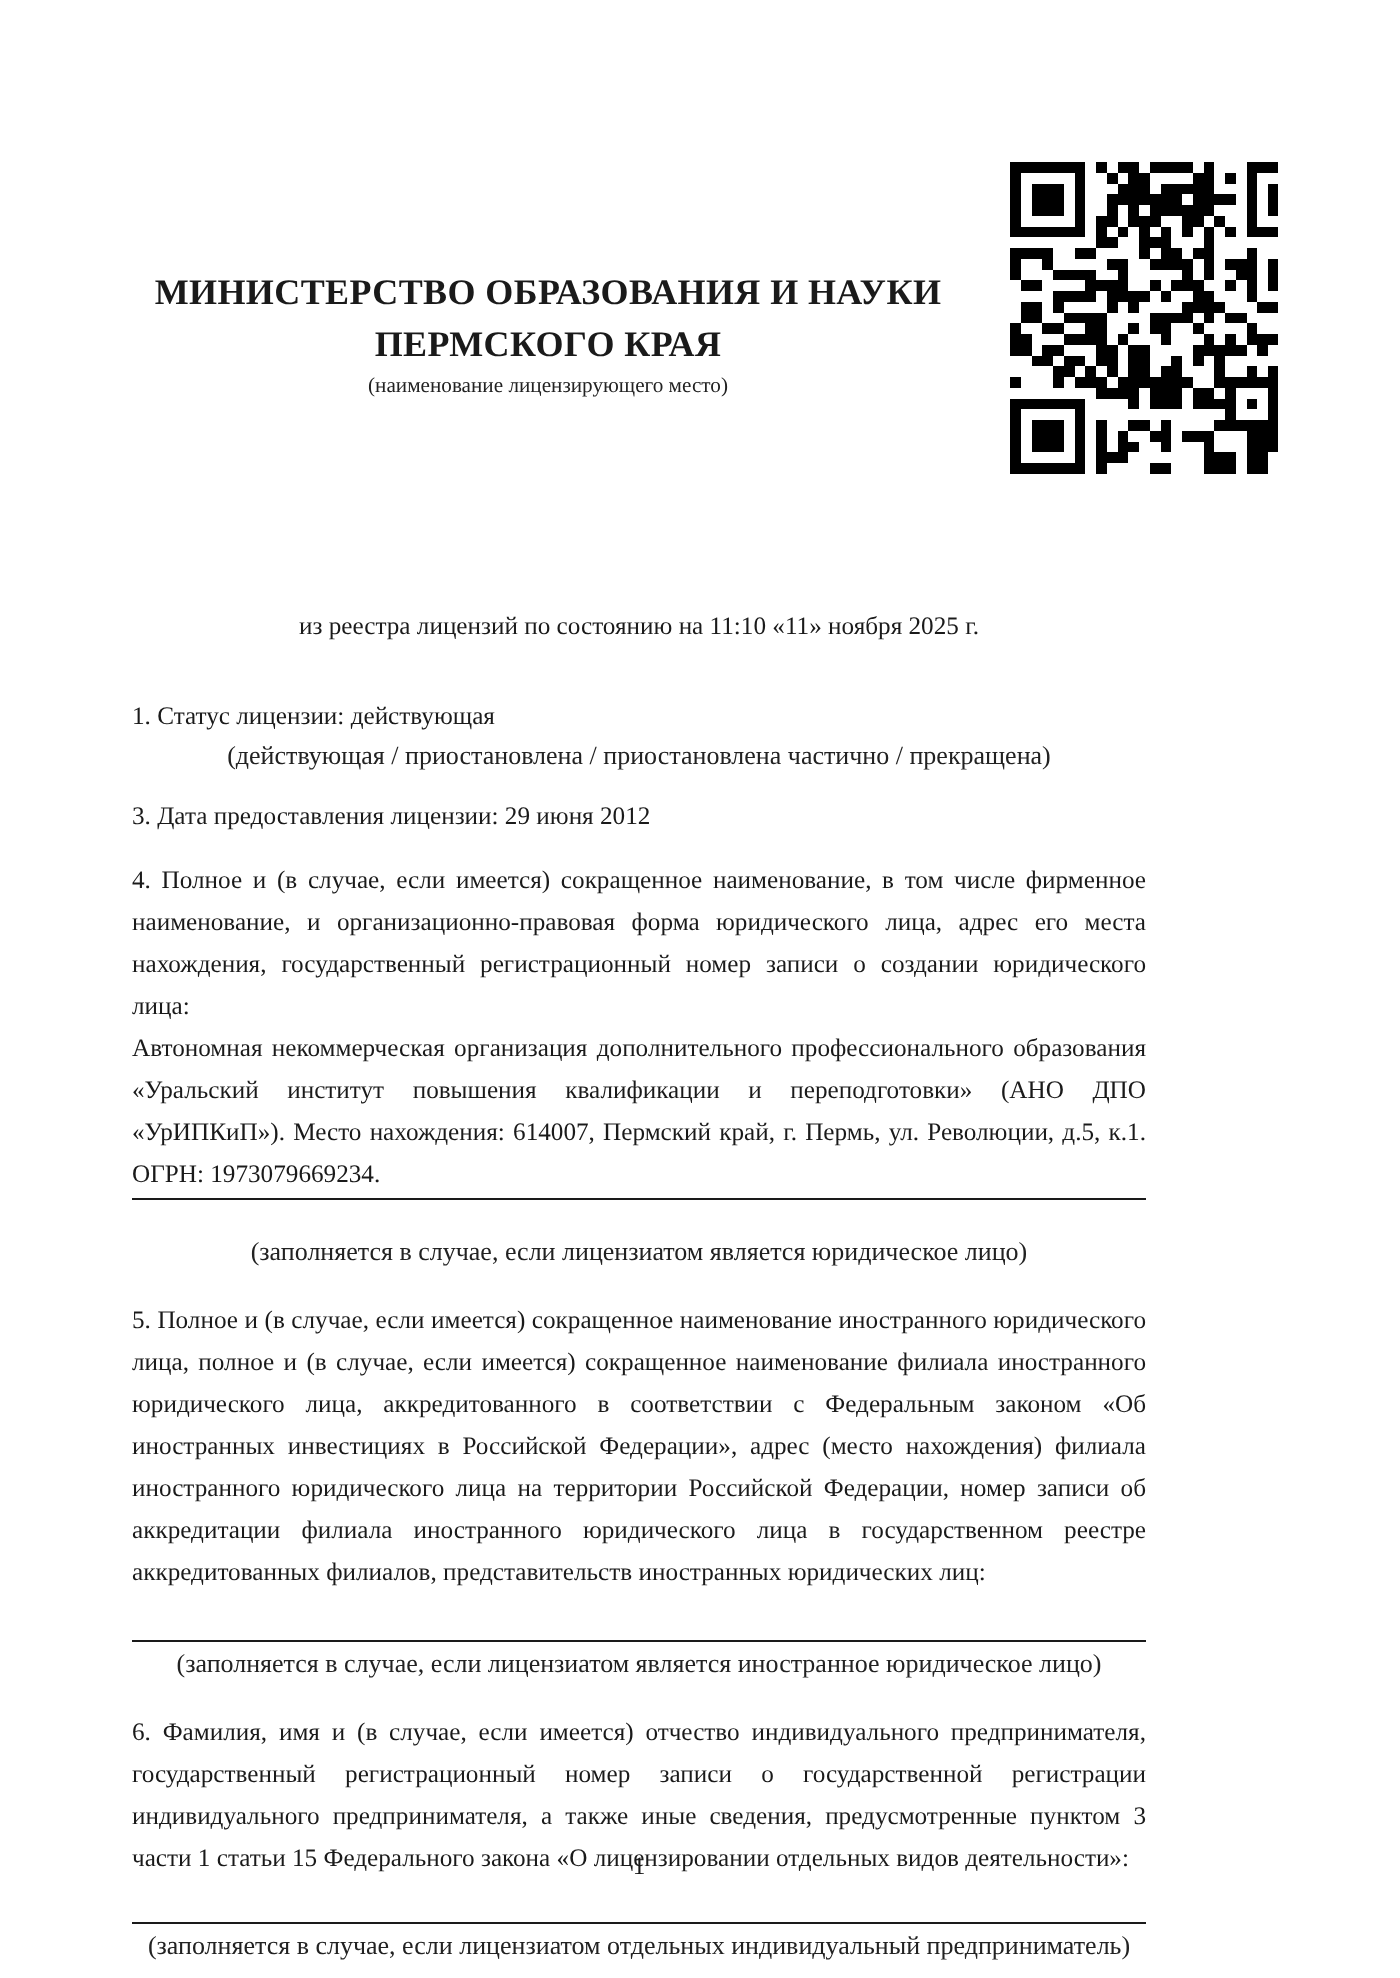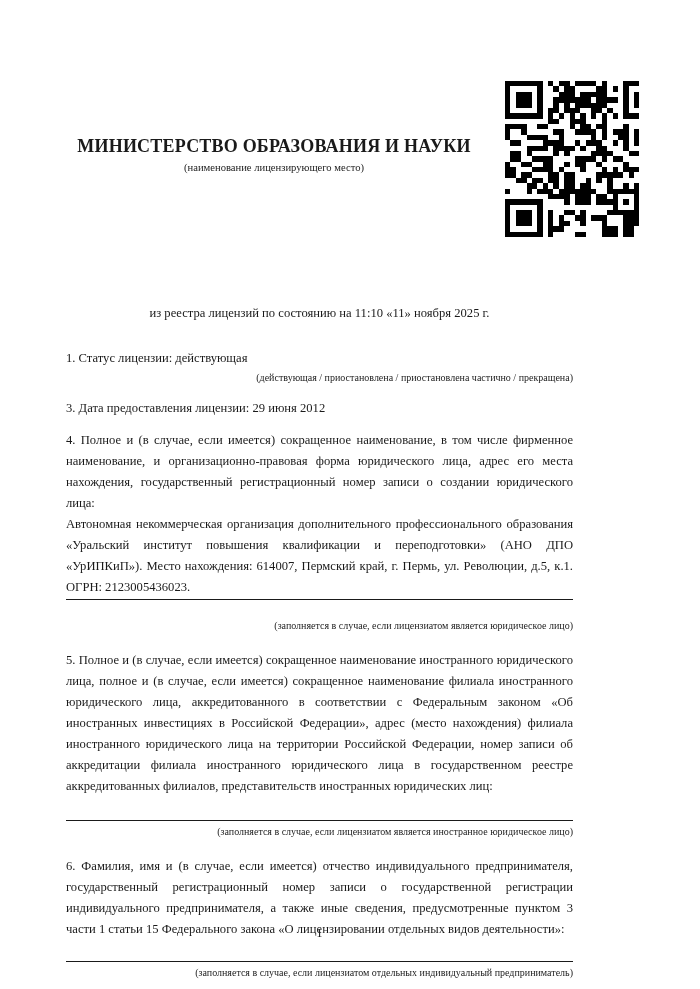--- a/index.html
+++ b/index.html
@@ -43,22 +43,22 @@
     text-align: center;
     line-height: 20px;
   }
   .content { margin: 0 66px; }
   .line-20 { line-height: 20px; }
   .para {
     text-align: justify;
     line-height: 21px;
   }
   .hint {
-    font-size: 10px;
-    text-align: right;
+    font-size: 13px;
+    text-align: center;
     line-height: 15px;
     color: #222;
   }
   .fill-line {
     border-top: 1.8px solid #1a1a1a;
     height: 0;
   }
   .item1 { margin-top: 25px; }
   .item1 .hint { margin-top: 2px; }
   .item2 { margin-top: 19px; }
@@ -81,20 +81,21 @@
   }
 </style>
 </head>
 <body>
 
 <div class="page">
 
   <div class="header-zone">
     <div class="ministry">
       <div class="org-name">МИНИСТЕРСТВО ОБРАЗОВАНИЯ И НАУКИ</div>
+      <div class="org-name">ПЕРМСКОГО КРАЯ</div>
       <div class="org-subtitle">(наименование лицензирующего место)</div>
     </div>
     <div class="qr-box" id="qr">
         <svg viewBox="0 0 29 29" shape-rendering="crispEdges" fill="#000" xmlns="http://www.w3.org/2000/svg">
           <rect width="29" height="29" fill="#fff"></rect>
           <rect x="0" y="0" width="1" height="1"></rect>
           <rect x="1" y="0" width="1" height="1"></rect>
           <rect x="2" y="0" width="1" height="1"></rect>
           <rect x="3" y="0" width="1" height="1"></rect>
           <rect x="4" y="0" width="1" height="1"></rect>
@@ -538,21 +539,21 @@
       <div class="hint">(действующая / приостановлена / приостановлена частично / прекращена)</div>
     </div>
 
 
     <div class="item3">
       <div class="line-20">3. Дата предоставления лицензии: 29 июня 2012</div>
     </div>
 
     <div class="item4">
       <div class="para">4. Полное и (в случае, если имеется) сокращенное наименование, в том числе фирменное наименование, и организационно-правовая форма юридического лица, адрес его места нахождения, государственный регистрационный номер записи о создании юридического лица:</div>
-      <div class="para">Автономная некоммерческая организация дополнительного профессионального образования «Уральский институт повышения квалификации и переподготовки» (АНО ДПО «УрИПКиП»). Место нахождения: 614007, Пермский край, г. Пермь, ул. Революции, д.5, к.1. ОГРН: 2123005436023.</div>
+      <div class="para">Автономная некоммерческая организация дополнительного профессионального образования «Уральский институт повышения квалификации и переподготовки» (АНО ДПО «УрИПКиП»). Место нахождения: 614007, Пермский край, г. Пермь, ул. Революции, д.5, к.1. ОГРН: 1973079669234.</div>
       <div class="fill-line"></div>
       <div class="hint">(заполняется в случае, если лицензиатом является юридическое лицо)</div>
     </div>
 
     <div class="item5">
       <div class="para">5. Полное и (в случае, если имеется) сокращенное наименование иностранного юридического лица, полное и (в случае, если имеется) сокращенное наименование филиала иностранного юридического лица, аккредитованного в соответствии с Федеральным законом «Об иностранных инвестициях в Российской Федерации», адрес (место нахождения) филиала иностранного юридического лица на территории Российской Федерации, номер записи об аккредитации филиала иностранного юридического лица в государственном реестре аккредитованных филиалов, представительств иностранных юридических лиц:</div>
       <div class="fill-line"></div>
       <div class="hint">(заполняется в случае, если лицензиатом является иностранное юридическое лицо)</div>
     </div>
 

